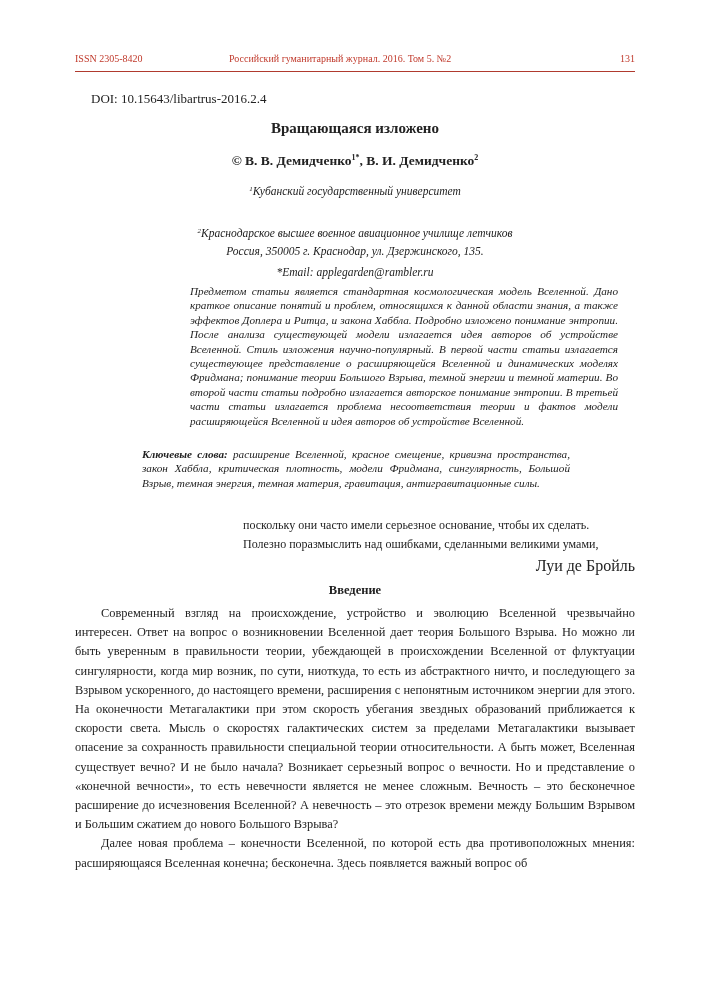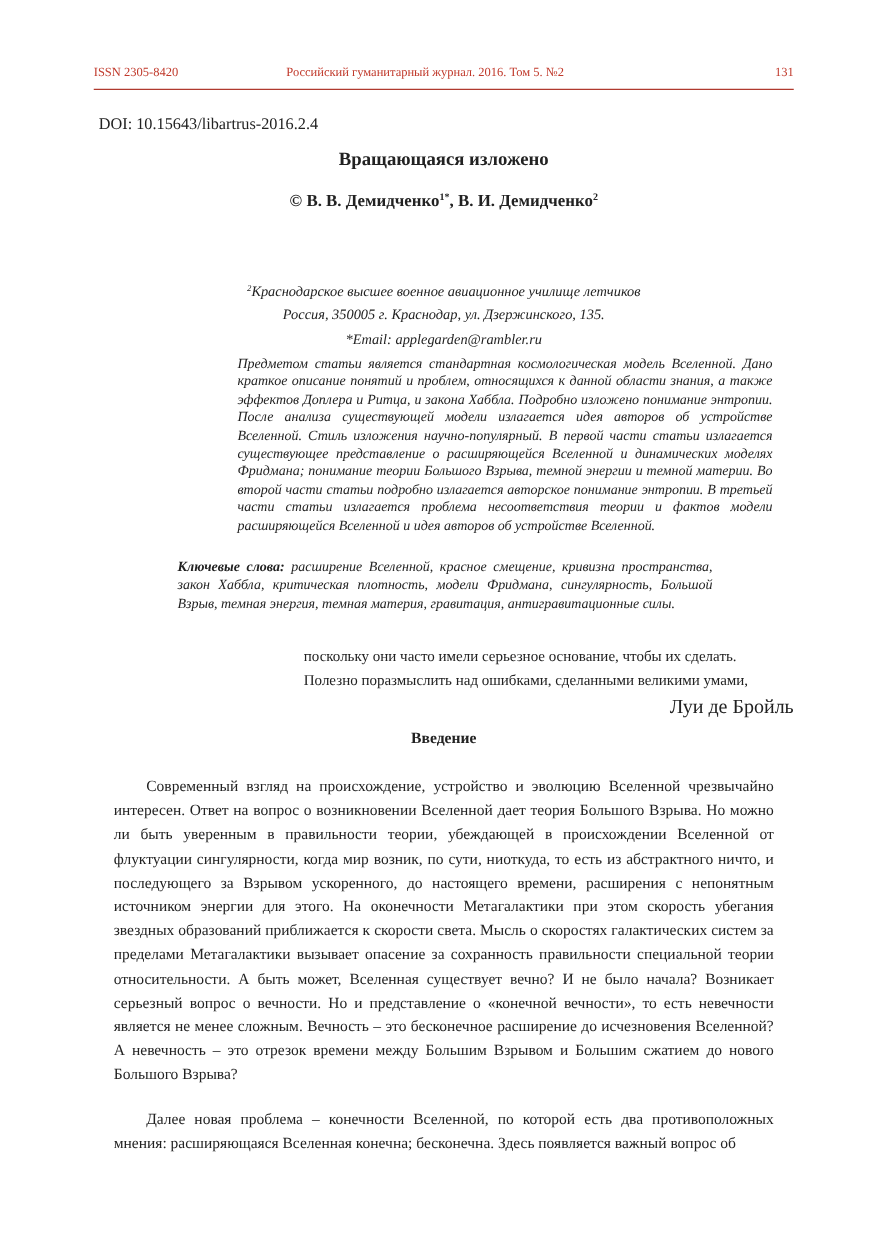--- a/index.html
+++ b/index.html
@@ -8,21 +8,21 @@
   .page { position: absolute; left: 75px; top: 0; width: 560px; }
 
   .running-head { position: absolute; top: 53px; left: 0; width: 560px; height: 18px;
                   font-family: "Liberation Serif", serif; font-size: 10px; color: #c0392b; }
   .running-head .issn { position: absolute; left: 0; top: 0; }
   .running-head .journal { position: absolute; left: 154px; top: 0; }
   .running-head .pageno { position: absolute; right: 0; top: 0; }
   .head-rule { position: absolute; top: 71px; left: 0; width: 560px; height: 0;
                border-top: 1.3px solid #b03a2e; }
 
-  .doi { position: absolute; top: 91px; left: 4px; font-family: "Liberation Serif", serif;
+  .doi { position: absolute; top: 91px; left: 16px; font-family: "Liberation Serif", serif;
          font-size: 13px; color: #222; }
 
   .title { position: absolute; top: 120px; left: 0; width: 560px; text-align: center;
            font-family: "Liberation Serif", serif; font-weight: bold; font-size: 15px; }
   .authors { position: absolute; top: 153px; left: 0; width: 560px; text-align: center;
              font-family: "Liberation Serif", serif; font-weight: bold; font-size: 13.5px; }
   .authors sup { font-size: 8px; vertical-align: 5px; }
 
   .affil { position: absolute; left: 0; width: 560px; text-align: center;
            font-family: "Liberation Serif", serif; font-style: italic; font-size: 11.5px; line-height: 18px; }
@@ -43,21 +43,21 @@
               font-family: "Liberation Serif", serif; font-size: 12px; line-height: 19px; }
   .epigraph-author { position: absolute; top: 557px; right: 0;
                      font-family: "Liberation Serif", serif; font-size: 16px; margin-left: 34px; }
 
   .section-title { position: absolute; top: 583px; left: 0; width: 560px; text-align: center;
                    font-family: "Liberation Serif", serif; font-weight: bold; font-size: 12.5px; }
 
   .body-text { position: absolute; top: 604px; left: 0; width: 560px;
                font-family: "Liberation Serif", serif; font-size: 12.4px; line-height: 19.2px;
                text-align: justify; color: #222; }
-  .body-text p { margin: 16px; text-indent: 26px; }
+  .body-text p { margin: 0; text-indent: 26px; }
 </style>
 </head>
 <body>
 
 <div class="page">
 
   <div class="running-head">
     <span class="issn">ISSN 2305-8420</span>
     <span class="journal">Российский гуманитарный журнал. 2016. Том 5. №2</span>
     <span class="pageno">131</span>
@@ -66,20 +66,21 @@
 
   <div class="doi">DOI: 10.15643/libartrus-2016.2.4</div>
 
   <div class="title">Вращающаяся изложено</div>
 
   <div class="authors">
     <span>© </span><span>В. В. Демидченко</span><sup>1*</sup><span>, </span><span>В. И. Демидченко</span><sup>2</sup>
   </div>
 
   <div class="affil affil1">
+    <div><sup>1</sup><span>Кубанский государственный университет</span></div>
   </div>
 
   <div class="affil affil2">
     <div><sup>2</sup><span>Краснодарское высшее военное авиационное училище летчиков</span></div>
     <div>Россия, 350005 г. Краснодар, ул. Дзержинского, 135.</div>
   </div>
 
   <div class="affil email">*Email: applegarden@rambler.ru</div>
 
   <div class="abstract">Предметом статьи является стандартная космологическая модель Вселенной. Дано краткое описание понятий и проблем, относящихся к данной области знания, а также эффектов Доплера и Ритца, и закона Хаббла. Подробно изложено понимание энтропии. После анализа существующей модели излагается идея авторов об устройстве Вселенной. Стиль изложения научно-популярный. В первой части статьи излагается существующее представление о расширяющейся Вселенной и динамических моделях Фридмана; понимание теории Большого Взрыва, темной энергии и темной материи. Во второй части статьи подробно излагается авторское понимание энтропии. В третьей части статьи излагается проблема несоответствия теории и фактов модели расширяющейся Вселенной и идея авторов об устройстве Вселенной.</div>

